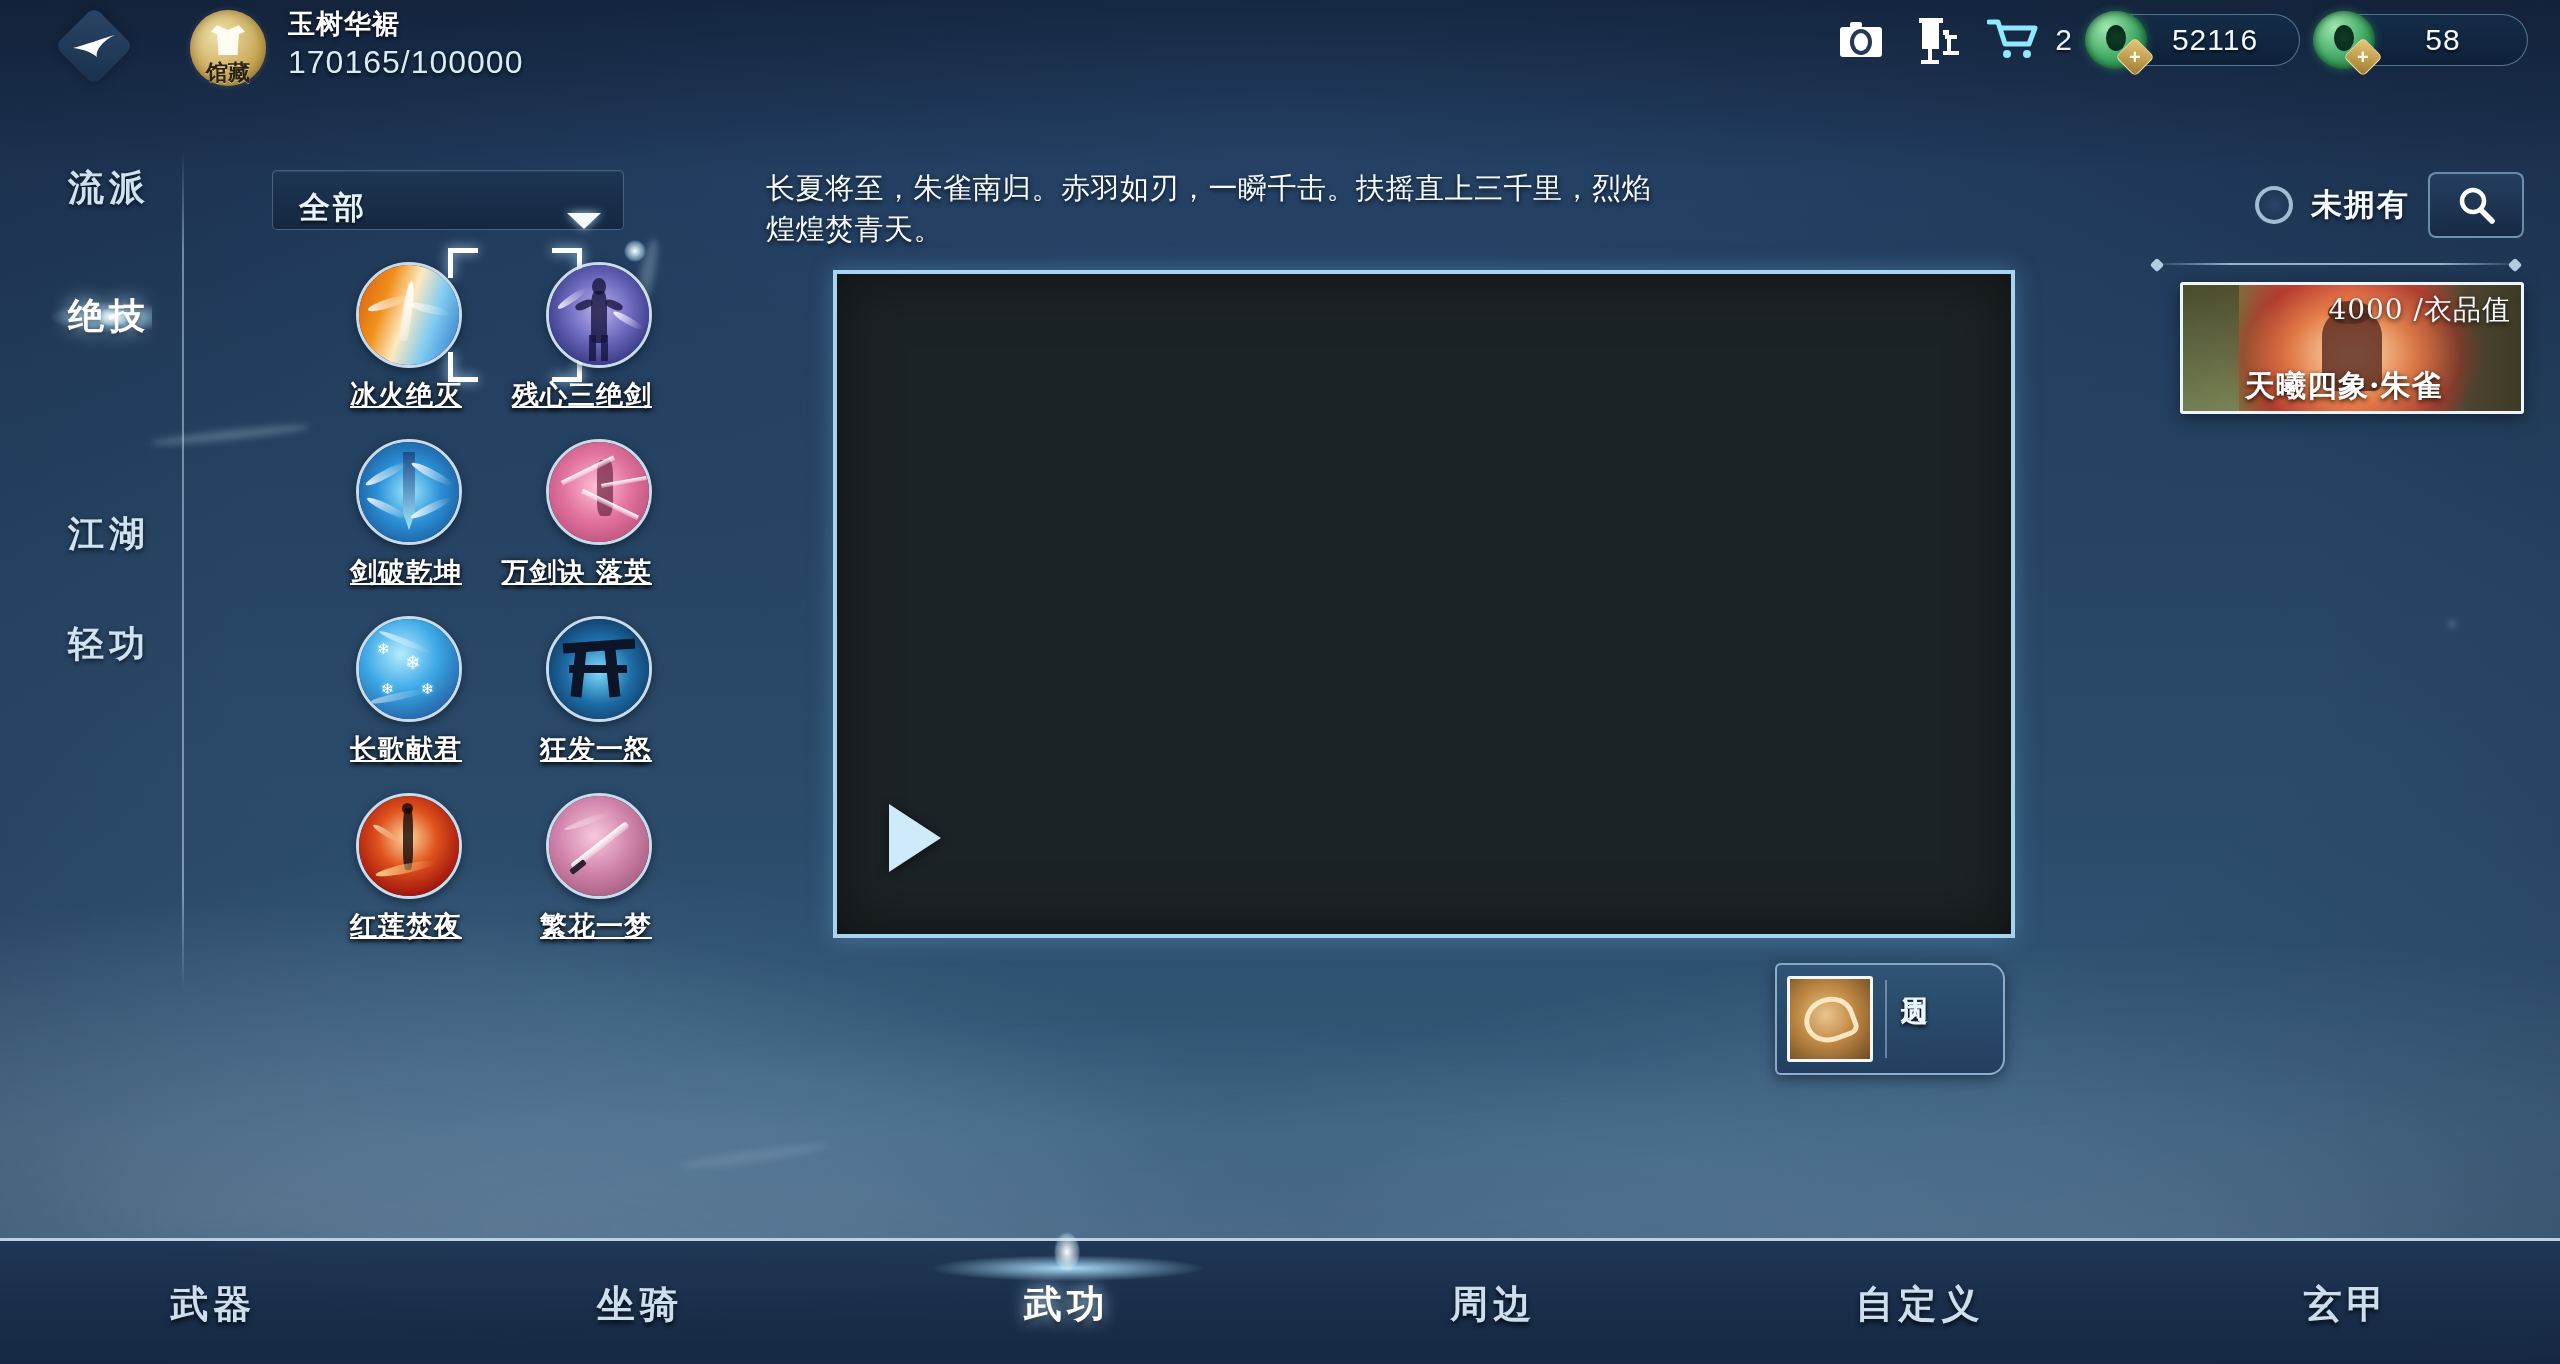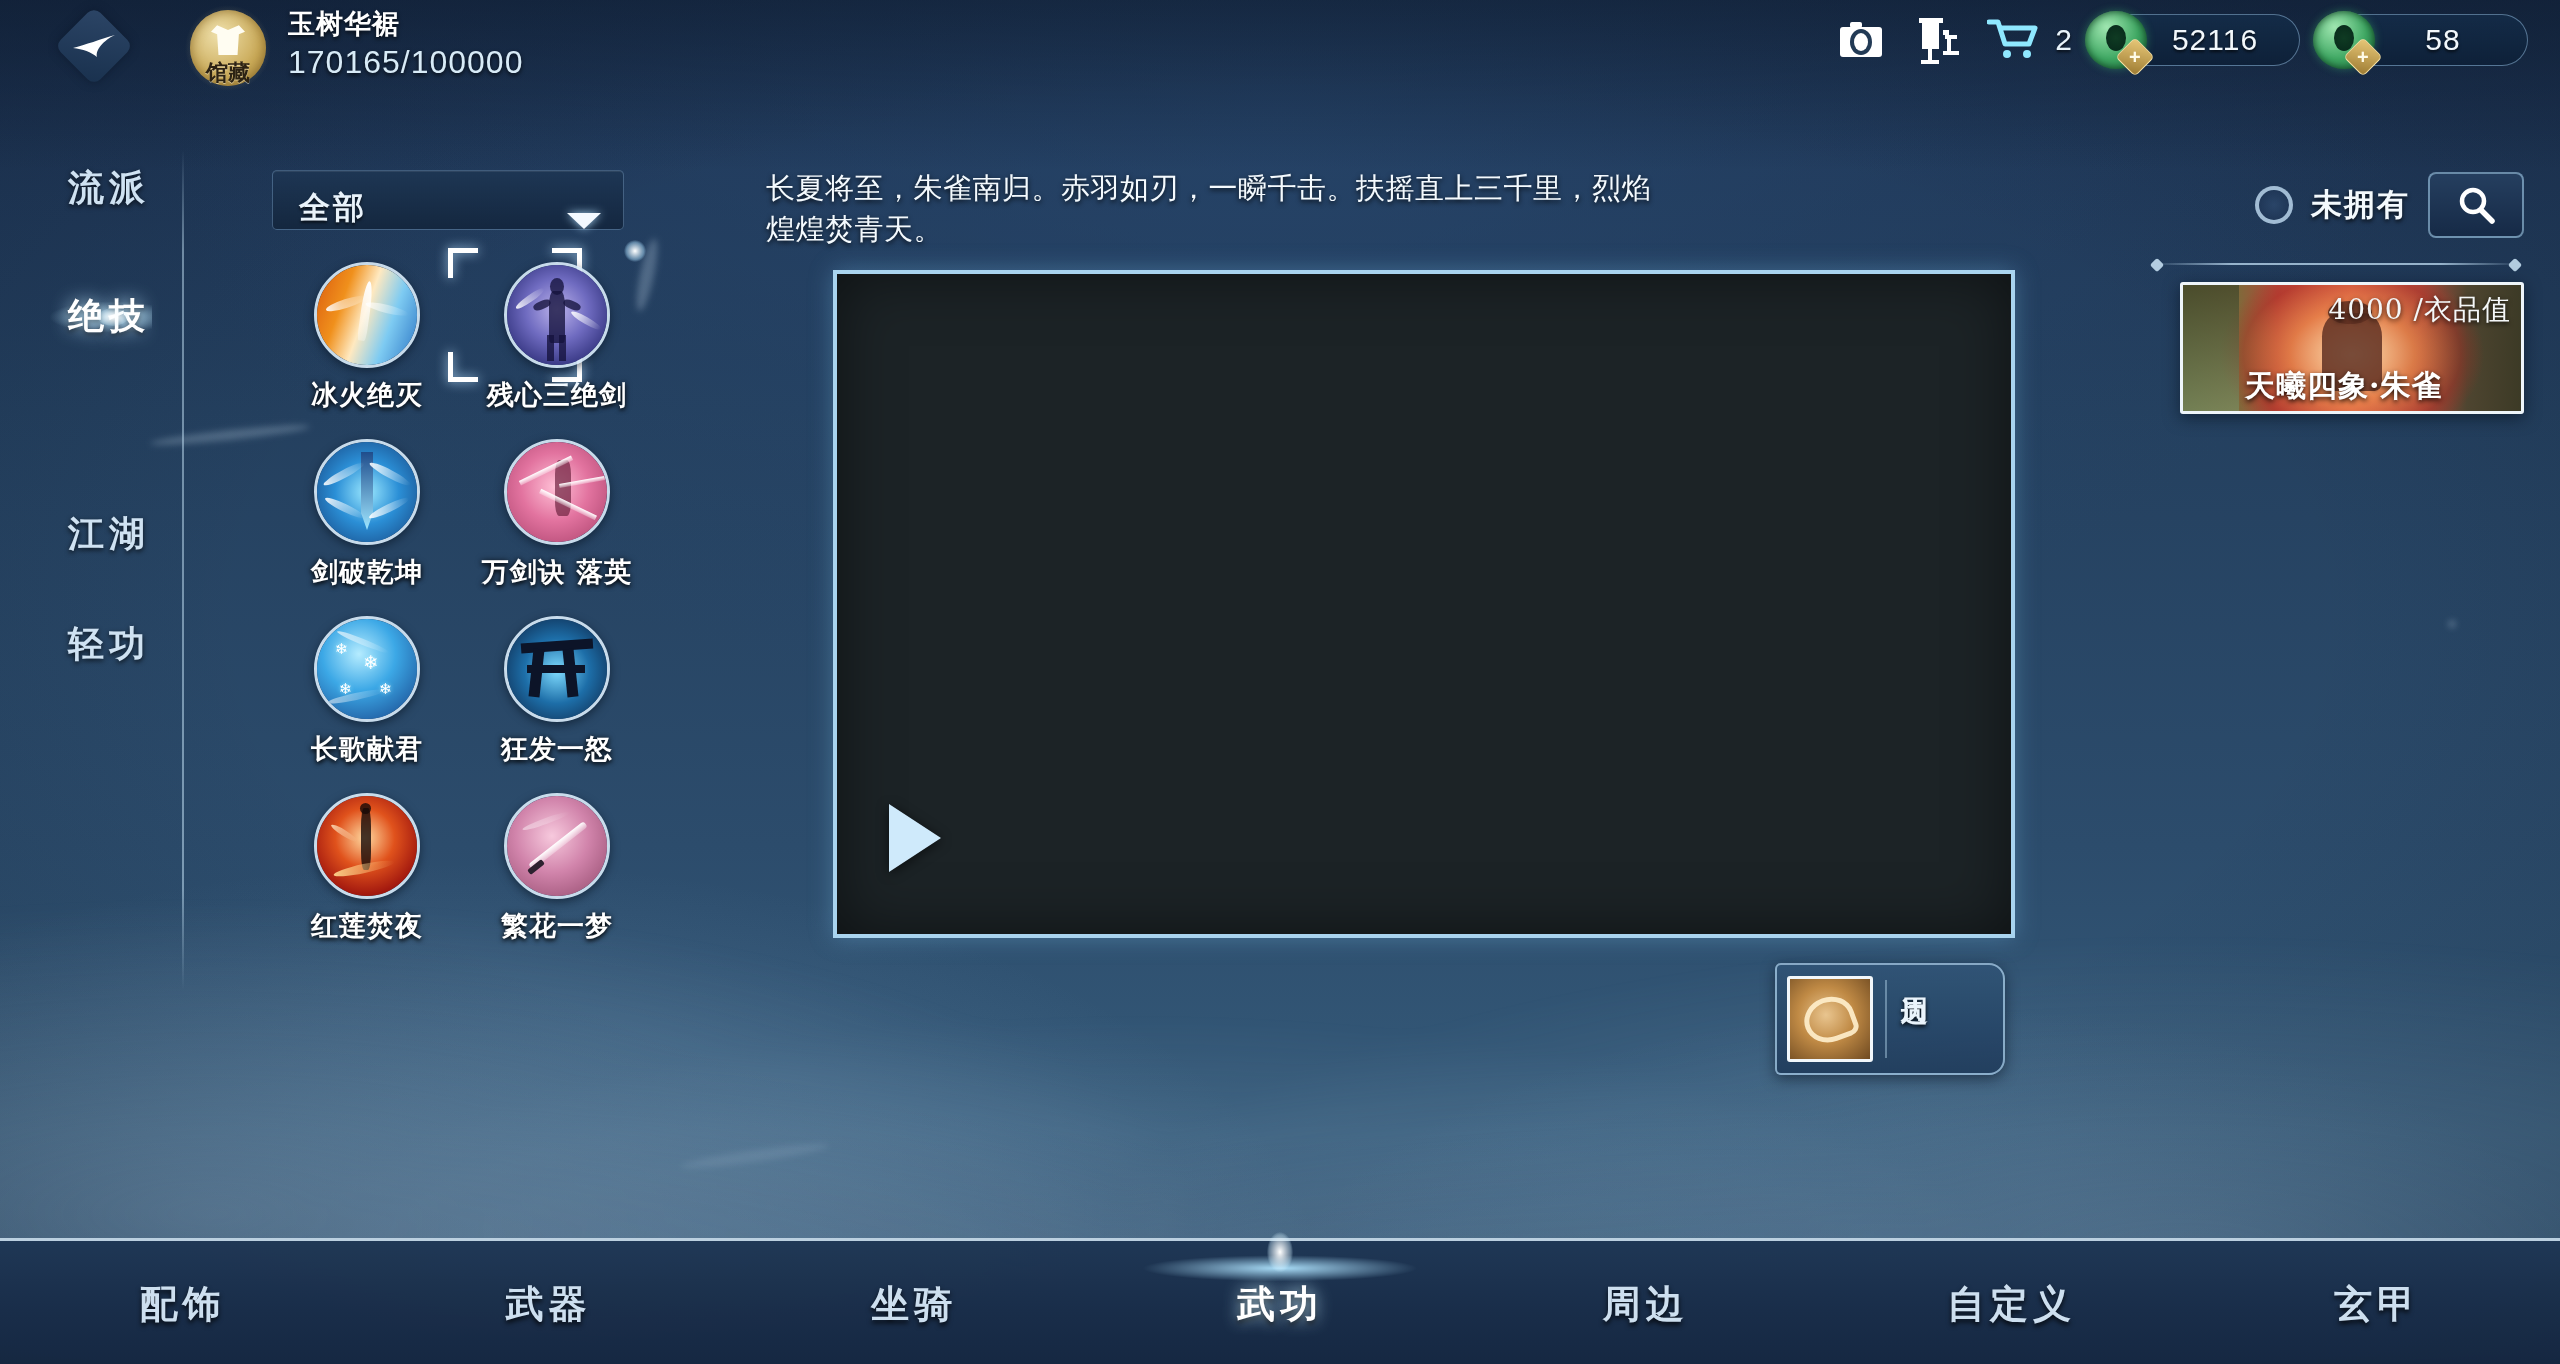--- a/index.html
+++ b/index.html
@@ -164,21 +164,21 @@
     text-shadow:0 2px 3px rgba(0,0,0,.7);
   }
   #filter-dd .chev{
     width:0;height:0;border-left:17px solid transparent;border-right:17px solid transparent;
     border-top:16px solid #f3f9ff; filter:drop-shadow(0 0 5px rgba(180,225,255,.9));
   }
   #skill-grid{
     margin-top:32px; display:grid; grid-template-columns:repeat(2,1fr);
     row-gap:26px; column-gap:0px; width:380px;
   }
-  .skill{ display:flex; flex-direction:column; align-items:center; cursor:pointer; position:relative; }
+  .skill{ display:flex; flex-direction:column; align-items:flex-end; cursor:pointer; position:relative;text-decoration:underline; }
   .skill-ic{
     position:relative; width:106px; height:106px; border-radius:50%;
     border:3px solid rgba(214,232,246,.92); overflow:hidden;
     box-shadow:0 3px 10px rgba(6,16,30,.55);
   }
   .skill-ic .art{ position:absolute; inset:0; }
   .skill-name{
     margin-top:9px; font-size:27px; letter-spacing:1px; white-space:nowrap;
     font-family:"DejaVu Serif","Liberation Serif",serif; font-weight:bold;
     color:#ffffff; text-shadow:0 2px 4px rgba(0,0,0,.85),0 0 6px rgba(0,0,0,.6);
@@ -621,21 +621,20 @@
     <div class="statusbg"></div>
     <div class="price">
       <span>4000</span>&nbsp;<span>/衣品值</span>
     </div>
     <div class="status">穿戴中</div>
     <div class="title">天曦四象·朱雀</div>
   </div>
 </div>
 
 <div id="bottom-nav">
-  <div class="nav-item"><span>配饰</span></div>
   <div class="nav-item"><span>武器</span></div>
   <div class="nav-item"><span>坐骑</span></div>
   <div class="nav-item active">
     <span class="nav-marker"></span>
     <span>武功</span>
   </div>
   <div class="nav-item"><span>周边</span></div>
   <div class="nav-item"><span>自定义</span></div>
   <div class="nav-item"><span>玄甲</span></div>
 </div>

